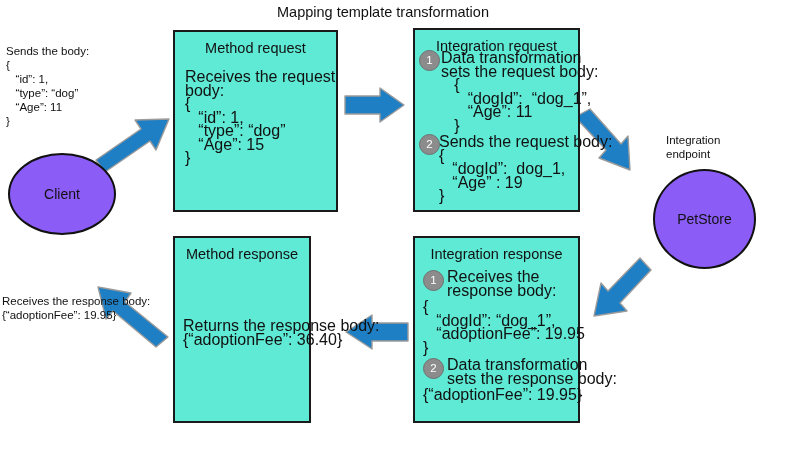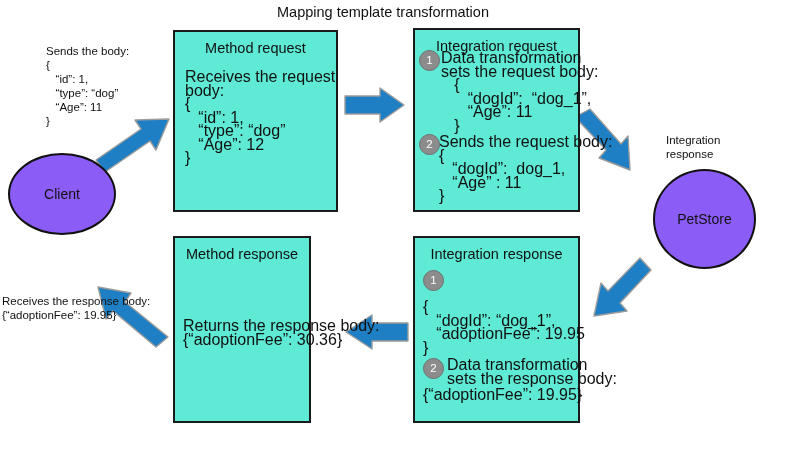--- a/index.html
+++ b/index.html
@@ -42,79 +42,81 @@
 
   <g>
     <polygon points="408,323 372,323 372,315 346,332 372,349 372,341 408,341" fill="#1F7FC4" stroke="#9b9b9b" stroke-width="1.4" stroke-linejoin="round"></polygon>
   </g>
 
   <g>
     <polygon points="168,337 125,302 131,293 98,287 106,319 113,311 156,347" fill="#1F7FC4" stroke="#9b9b9b" stroke-width="1.4" stroke-linejoin="round"></polygon>
   </g>
 </svg>
 
-<div class="lbl" style="left:6px;top:44px;margin-left:40px;">Sends the body:
+<div class="lbl" style="left:6px;top:44px;">Sends the body:
 {
    “id”: 1,
    “type”: “dog”
    “Age”: 11
 }</div>
 
 <div class="circle" style="left:8px;top:153px;width:104px;height:78px;">
   <span>Client</span>
 </div>
 
 <div class="lbl" style="left:2px;top:294px;">Receives the response body:
 {“adoptionFee”: 19.95}</div>
 
 <div class="box" style="left:173px;top:30px;width:165px;height:182px;">
   <div class="box-title" style="top:8px;">Method request</div>
   <div class="txt" style="left:10px;top:38px;">Receives the request
 body:
 {
    “id”: 1,
    “type”: “dog”
-   “Age”: 12
+   “Age”: 15
 }</div>
 </div>
 
 <div class="box" style="left:413px;top:28px;width:167px;height:184px;">
   <div class="box-title" style="top:8px;">Integration request</div>
   <div class="badge" style="left:4px;top:20px;">1</div>
   <div class="txt" style="left:26px;top:21px;">Data transformation
 sets the request body:
    {
       “dogId”:  “dog_1”,
       “Age”: 11
    }</div>
   <div class="badge" style="left:4px;top:104px;">2</div>
   <div class="txt" style="left:24px;top:105px;">Sends the request body:
 {
    “dogId”:  dog_1,
-   “Age” : 11
+   “Age” : 19
 }</div>
 </div>
 
 <div class="box" style="left:413px;top:236px;width:167px;height:187px;padding-left:20px;">
   <div class="box-title" style="top:8px;">Integration response</div>
   <div class="badge" style="left:8px;top:32px;">1</div>
+  <div class="txt" style="left:32px;top:32px;">Receives the
+response body:</div>
   <div class="txt" style="left:8px;top:62px;">{
    “dogId”: “dog_1”,
    “adoptionFee”: 19.95
 }</div>
   <div class="badge" style="left:8px;top:120px;">2</div>
   <div class="txt" style="left:32px;top:120px;">Data transformation
 sets the response body:</div>
   <div class="txt" style="left:8px;top:150px;">{“adoptionFee”: 19.95}</div>
 </div>
 
 <div class="box" style="left:173px;top:236px;width:138px;height:187px;">
   <div class="box-title" style="top:8px;">Method response</div>
   <div class="txt" style="left:8px;top:81px;">Returns the response body:
-{“adoptionFee”: 30.36}</div>
+{“adoptionFee”: 36.40}</div>
 </div>
 
 <div class="lbl" style="left:666px;top:133px;">Integration
-response</div>
+endpoint</div>
 
 <div class="circle" style="left:653px;top:169px;width:99px;height:96px;justify-content:center;">
   <span>PetStore</span>
 </div>
 
 </body></html>

